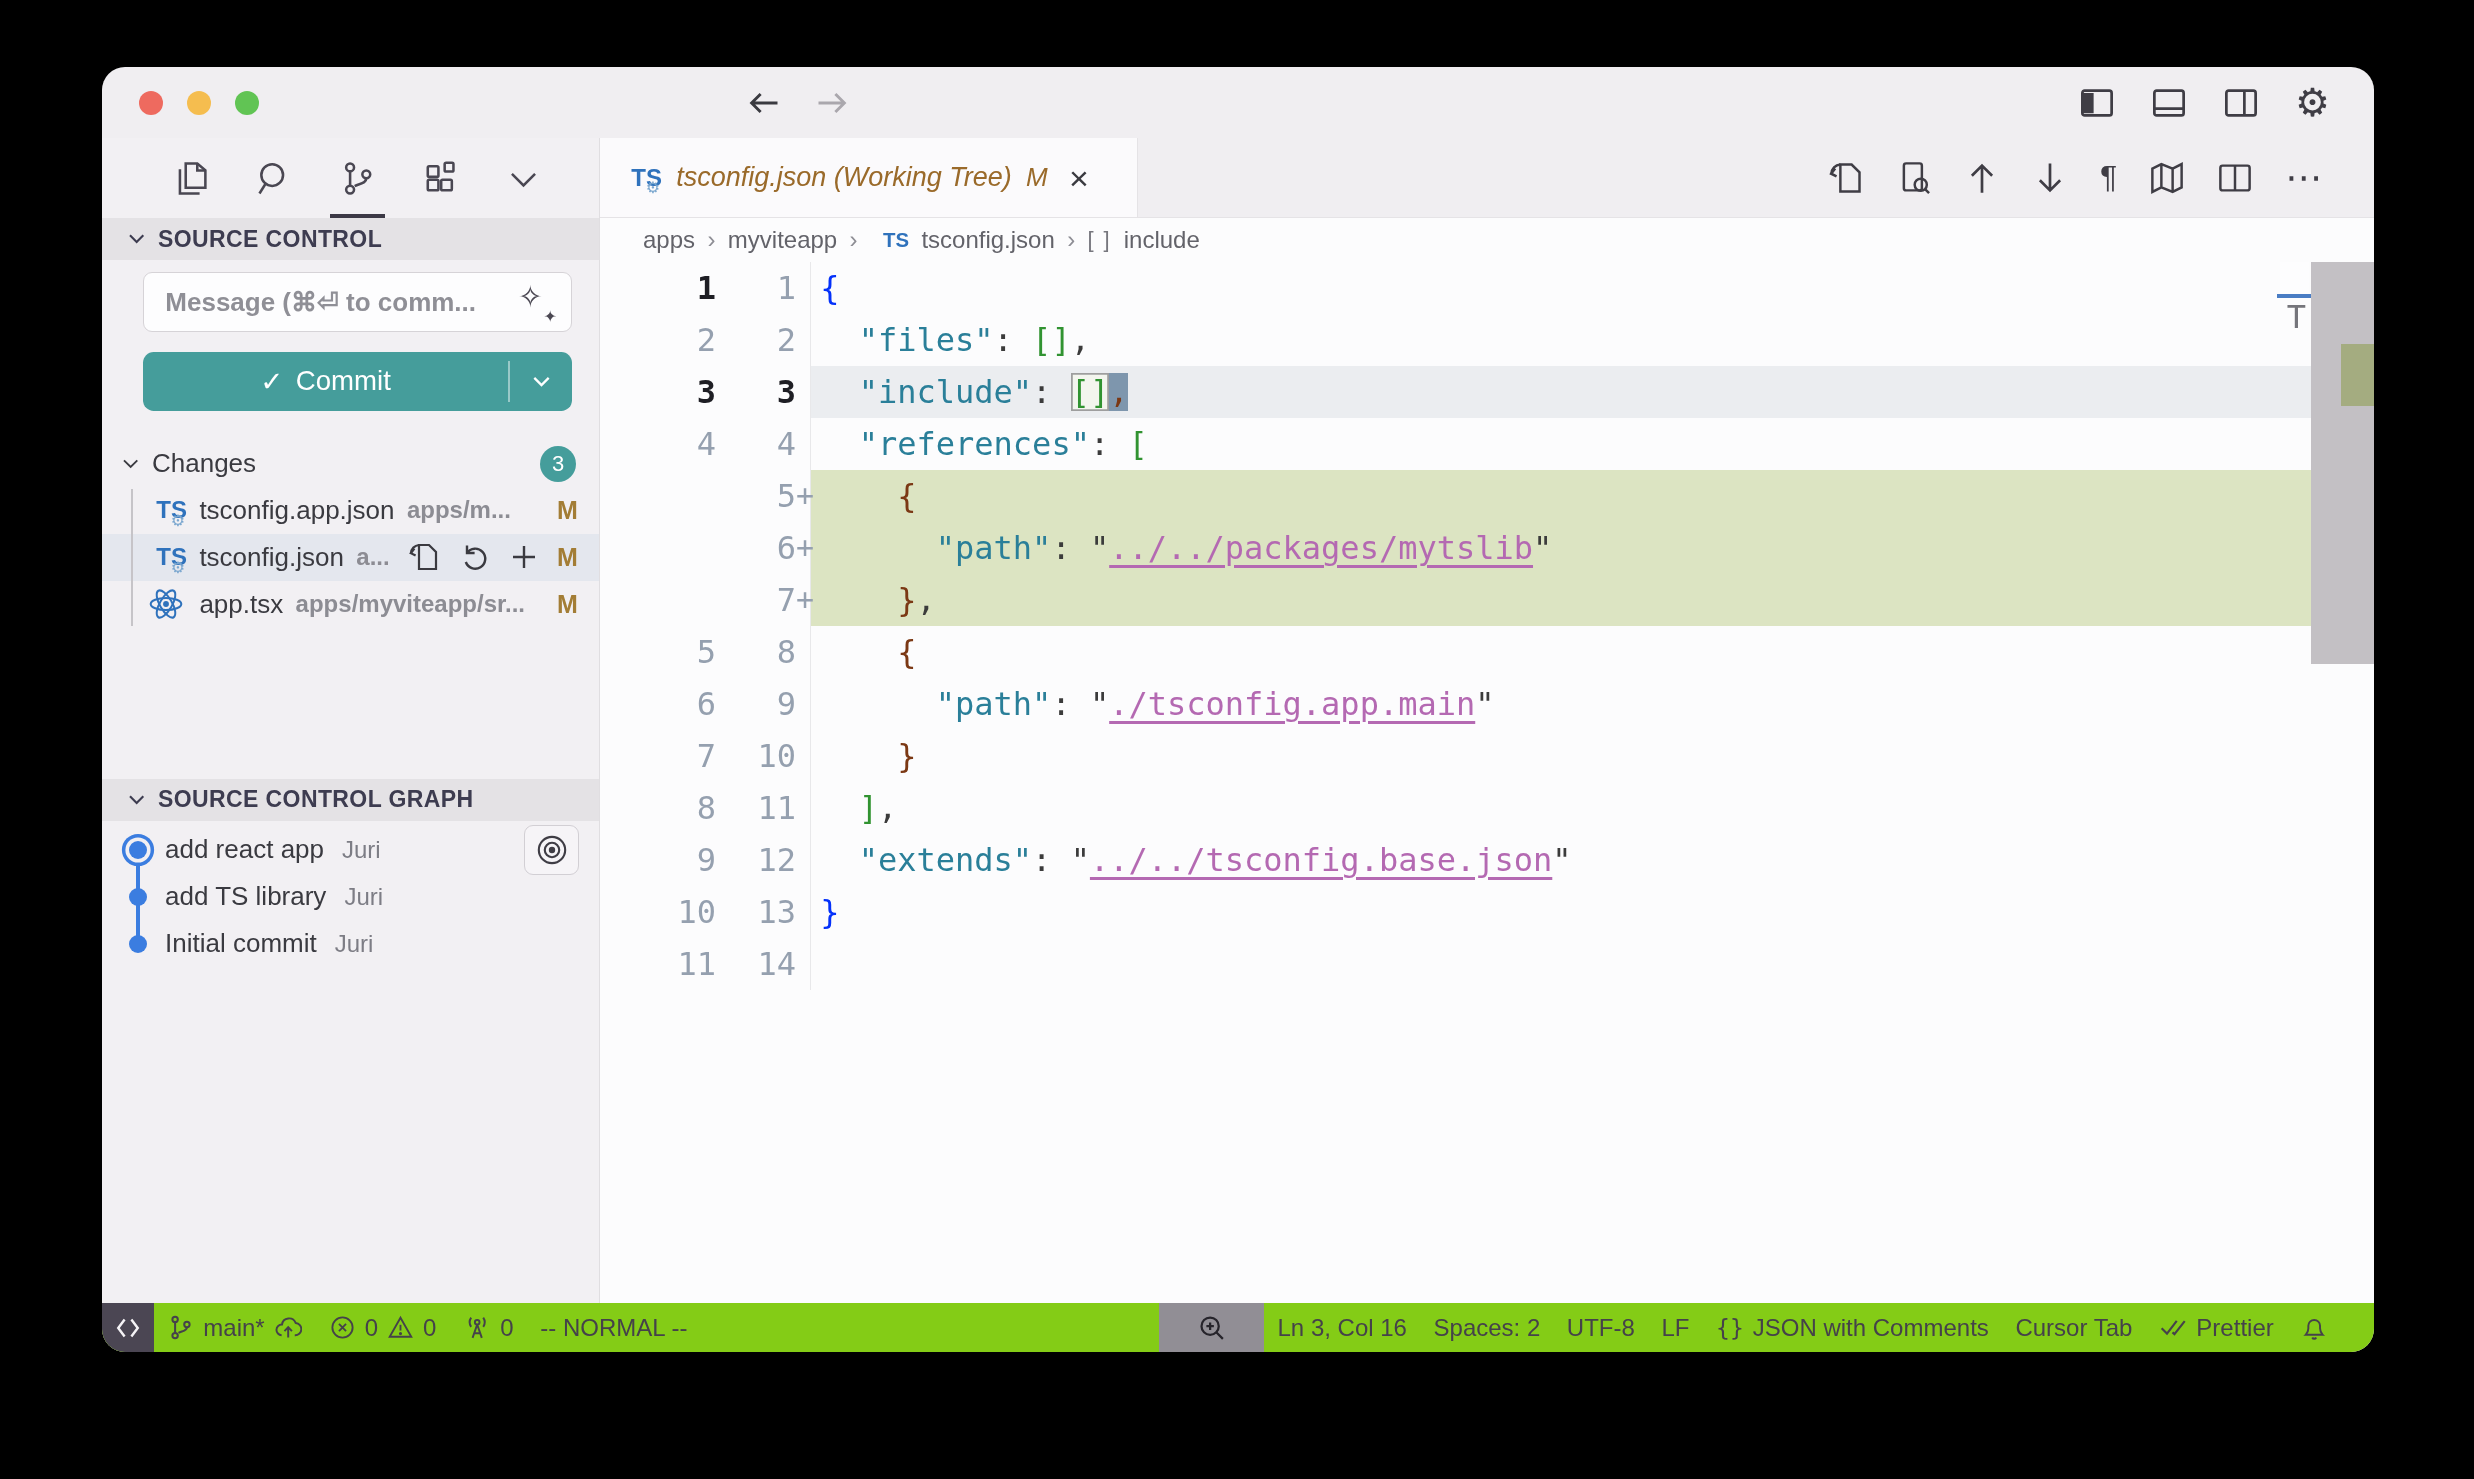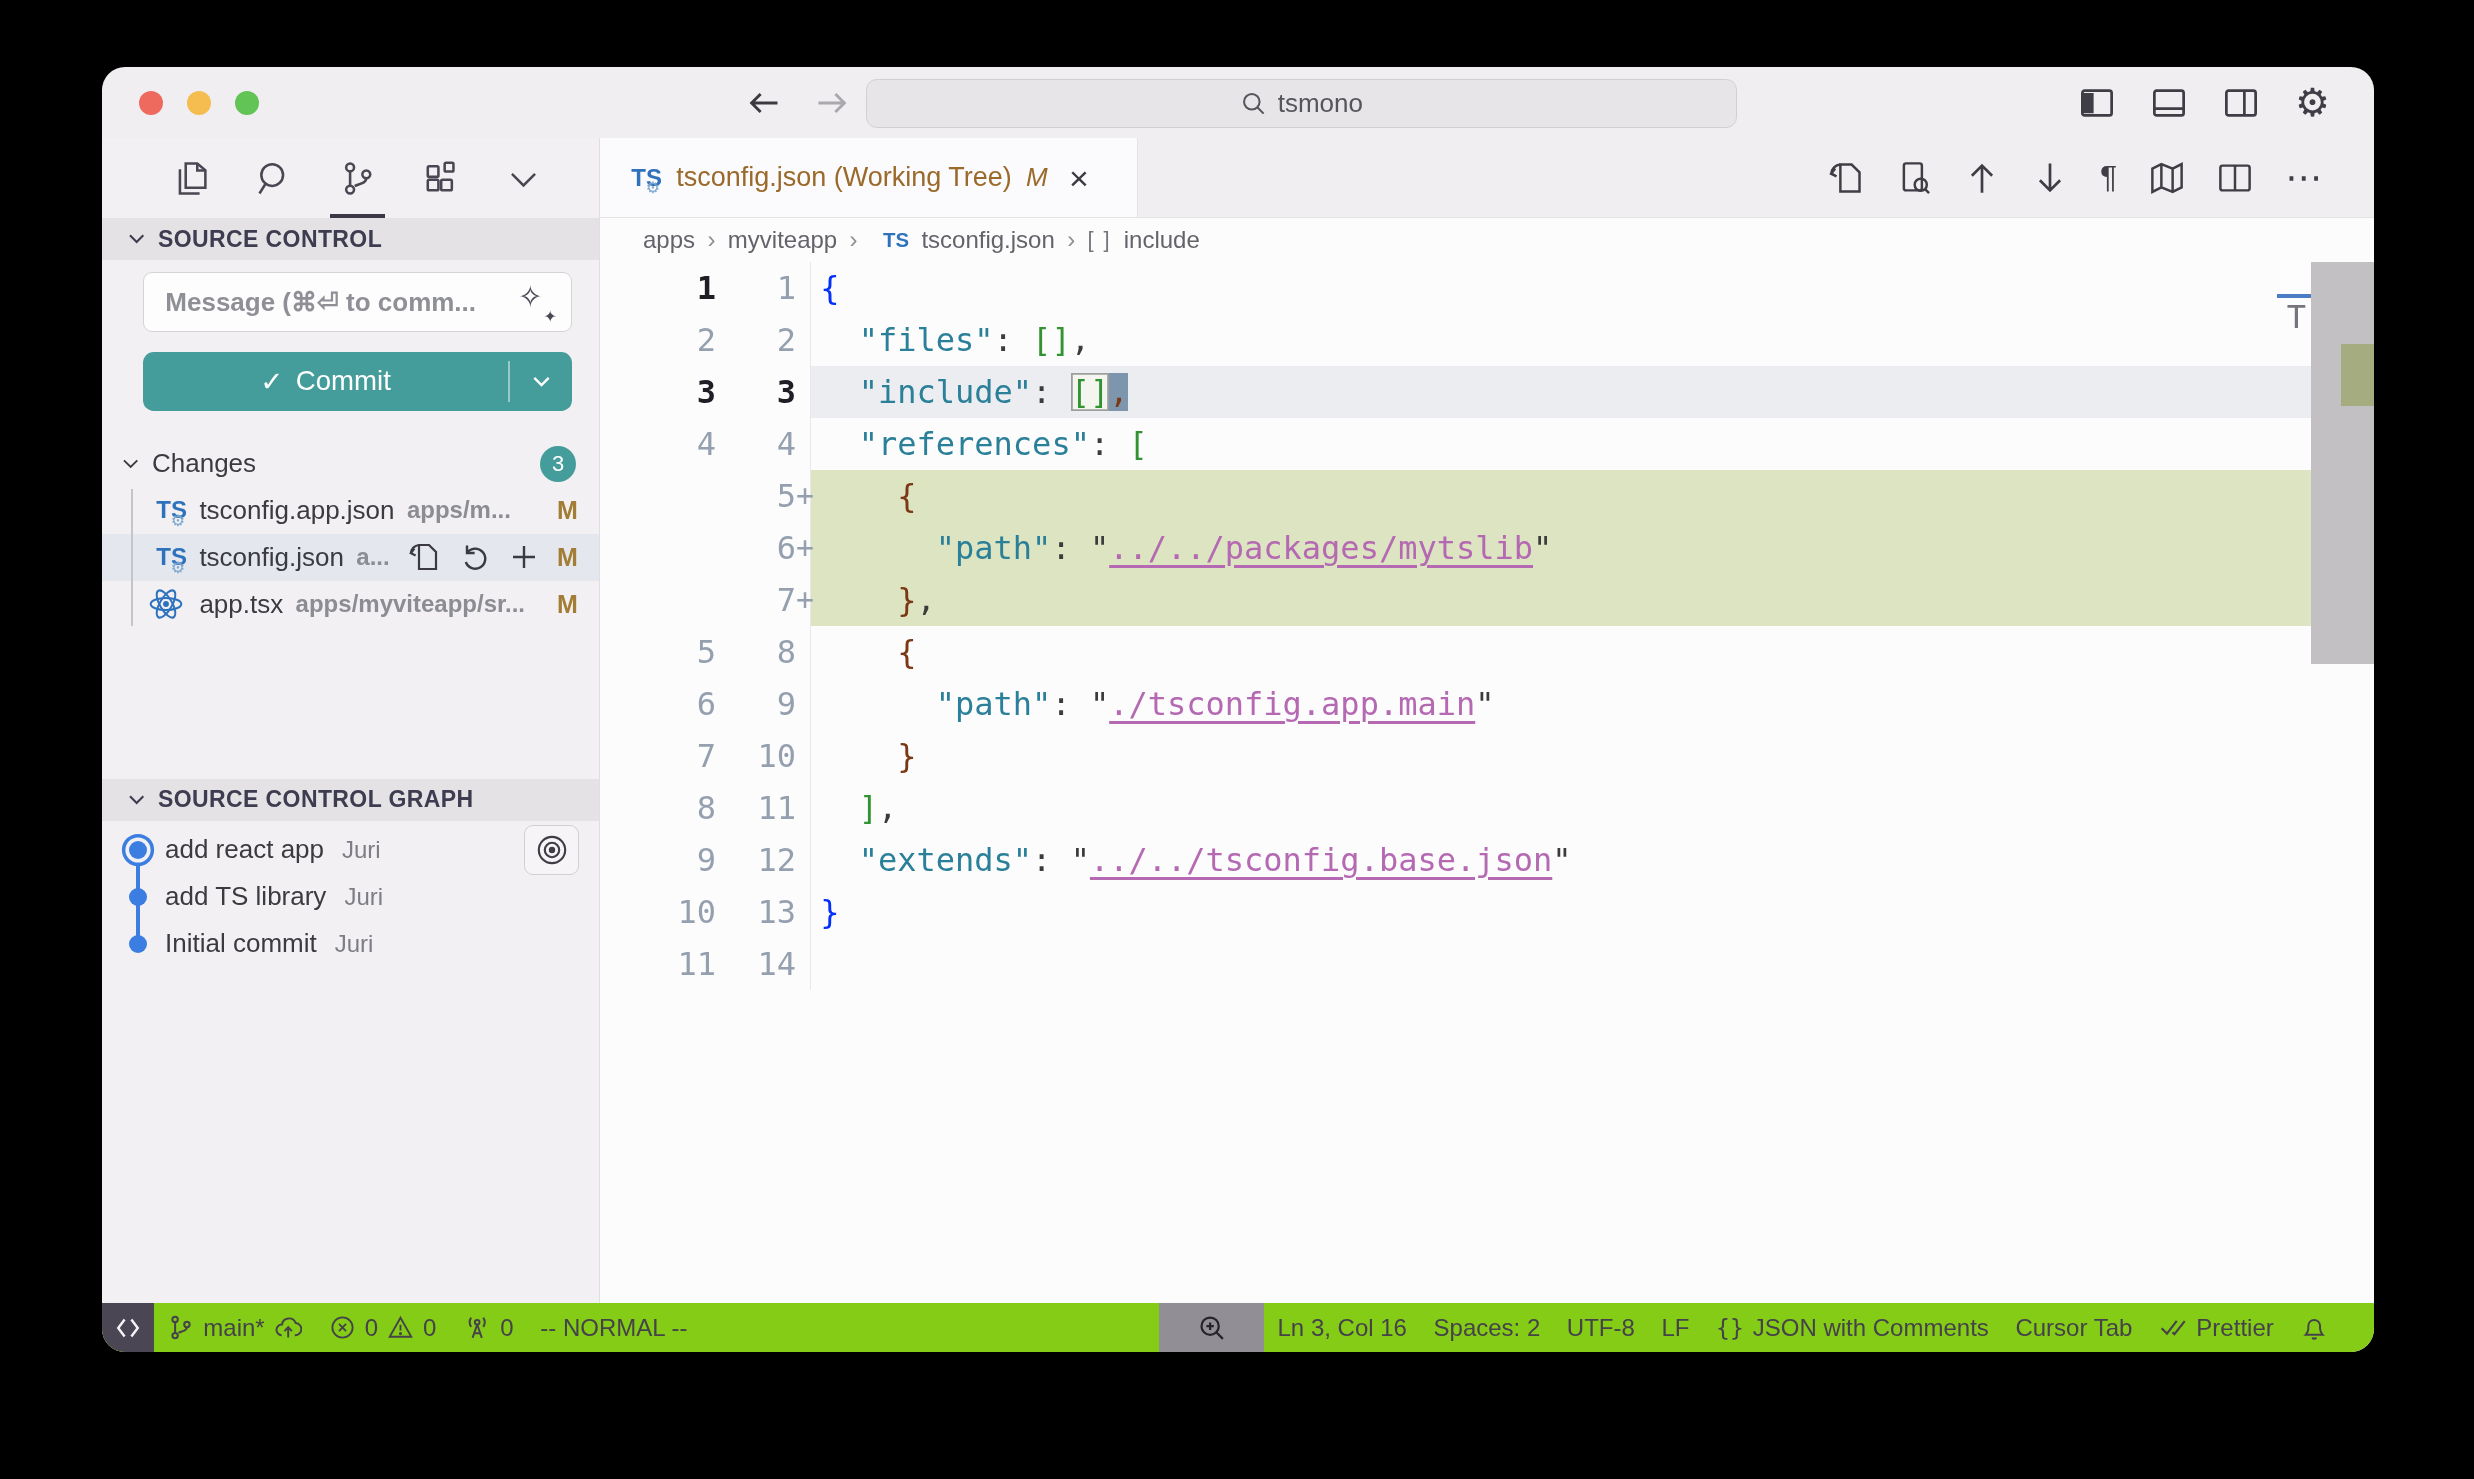--- a/index.html
+++ b/index.html
@@ -72,21 +72,21 @@
   .cdot.head { box-shadow:0 0 0 3.6px #f2f0f3, 0 0 0 7.1px #3b7de0; }
   .cmsg { white-space:nowrap; }
   .cauthor { color:#7d7d85; font-size:24px; }
   .target-btn { margin-left:auto; width:55px; height:50px; border:1.8px solid #d2cfd4; border-radius:9px;
     background:#f6f4f7; display:flex; align-items:center; justify-content:center; color:#3f3d45; }
 
   
   .editor { flex:1; min-width:0; display:flex; flex-direction:column; background:#fcfcfd; }
   .tabbar { flex:0 0 80px; background:#f0eef1; border-bottom:1.8px solid #e5e3e6; display:flex; align-items:stretch; }
   .tab { width:538px; background:#fbfafc; border-right:1.8px solid #e5e3e6; display:flex; align-items:center; gap:14.2px; padding:0 23px; }
-  .tab-title { color:#9a6a2a; font-size:27px; white-space:nowrap; }
+  .tab-title { font-style:italic; color:#9a6a2a; font-size:27px; white-space:nowrap; }
   .tab-badge { font-style:italic; color:#9a6a2a; font-size:26px; }
   .tab-close { color:#3a3a40; font-size:34px; margin-left:7.1px; line-height:1; }
   .toolbar { margin-left:auto; display:flex; align-items:center; gap:32px; padding-right:50px; color:#3f3d45; }
   .pilcrow-glyph { font-size:32px; } .more-glyph { font-size:37px; letter-spacing:1.8px; }
 
   .breadcrumb { flex:0 0 44px; display:flex; align-items:center; gap:12.4px; padding-left:43px; font-size:24px; color:#63636a; }
   .bc-sep { color:#8e8e95; }
   .bc-ts { font-size:20.4px; }
   .bc-array { font-size:22px; color:#77777e; letter-spacing:1.8px; }
 
@@ -134,29 +134,20 @@
       <span class="back">
         <svg width="36" height="36" viewBox="0 0 16 16" fill="none" stroke="currentColor" stroke-width="1.3">
             <path d="M14 8H2.5M6.5 4L2.5 8l4 4"></path>
           </svg>
       </span>
       <span class="fwd">
         <svg width="36" height="36" viewBox="0 0 16 16" fill="none" stroke="currentColor" stroke-width="1.3">
             <path d="M2 8h11.5M9.5 4l4 4-4 4"></path>
           </svg>
       </span>
-    </div>
-    <div class="searchbox">
-      <span>
-        <svg width="27" height="27" viewBox="0 0 16 16" fill="none" stroke="currentColor" stroke-width="1.2">
-            <circle cx="7" cy="7" r="4.6"></circle>
-            <path d="M10.4 10.4l3.6 3.6"></path>
-          </svg>
-      </span>
-      <span>tsmono</span>
     </div>
     <div class="win-controls">
       <span>
         <svg width="36" height="36" viewBox="0 0 16 16" fill="none" stroke="currentColor" stroke-width="1.2">
             <rect x="1.5" y="2.5" width="13" height="11" rx="1"></rect>
             <path d="M1.5 3.5h5v9h-5z" fill="currentColor" stroke="none"></path>
           </svg>
       </span>
       <span>
         <svg width="36" height="36" viewBox="0 0 16 16" fill="none" stroke="currentColor" stroke-width="1.2">

